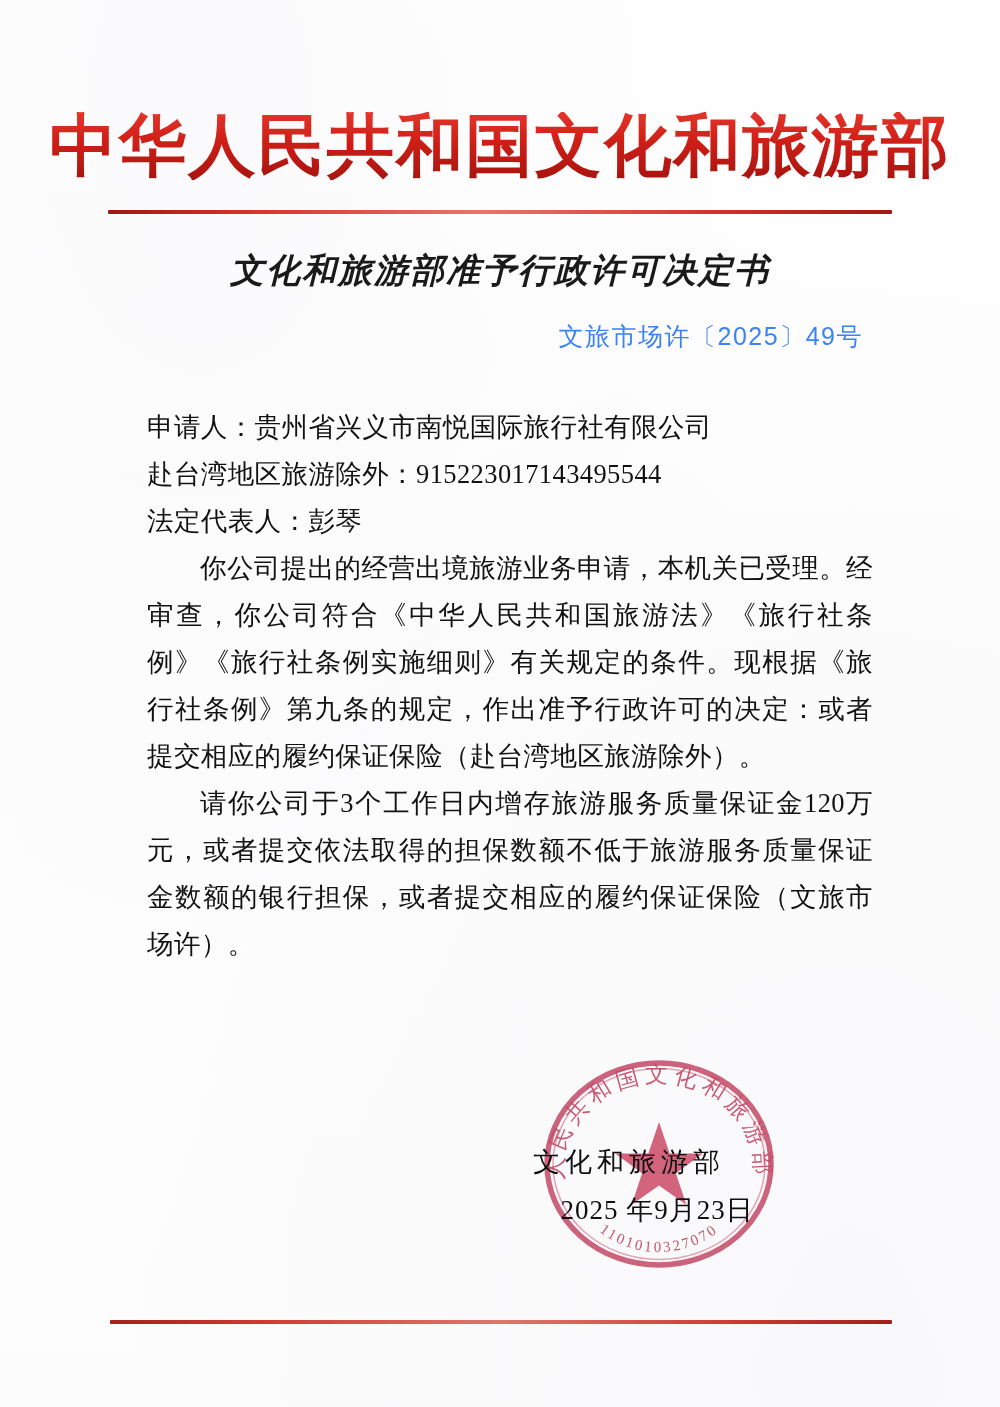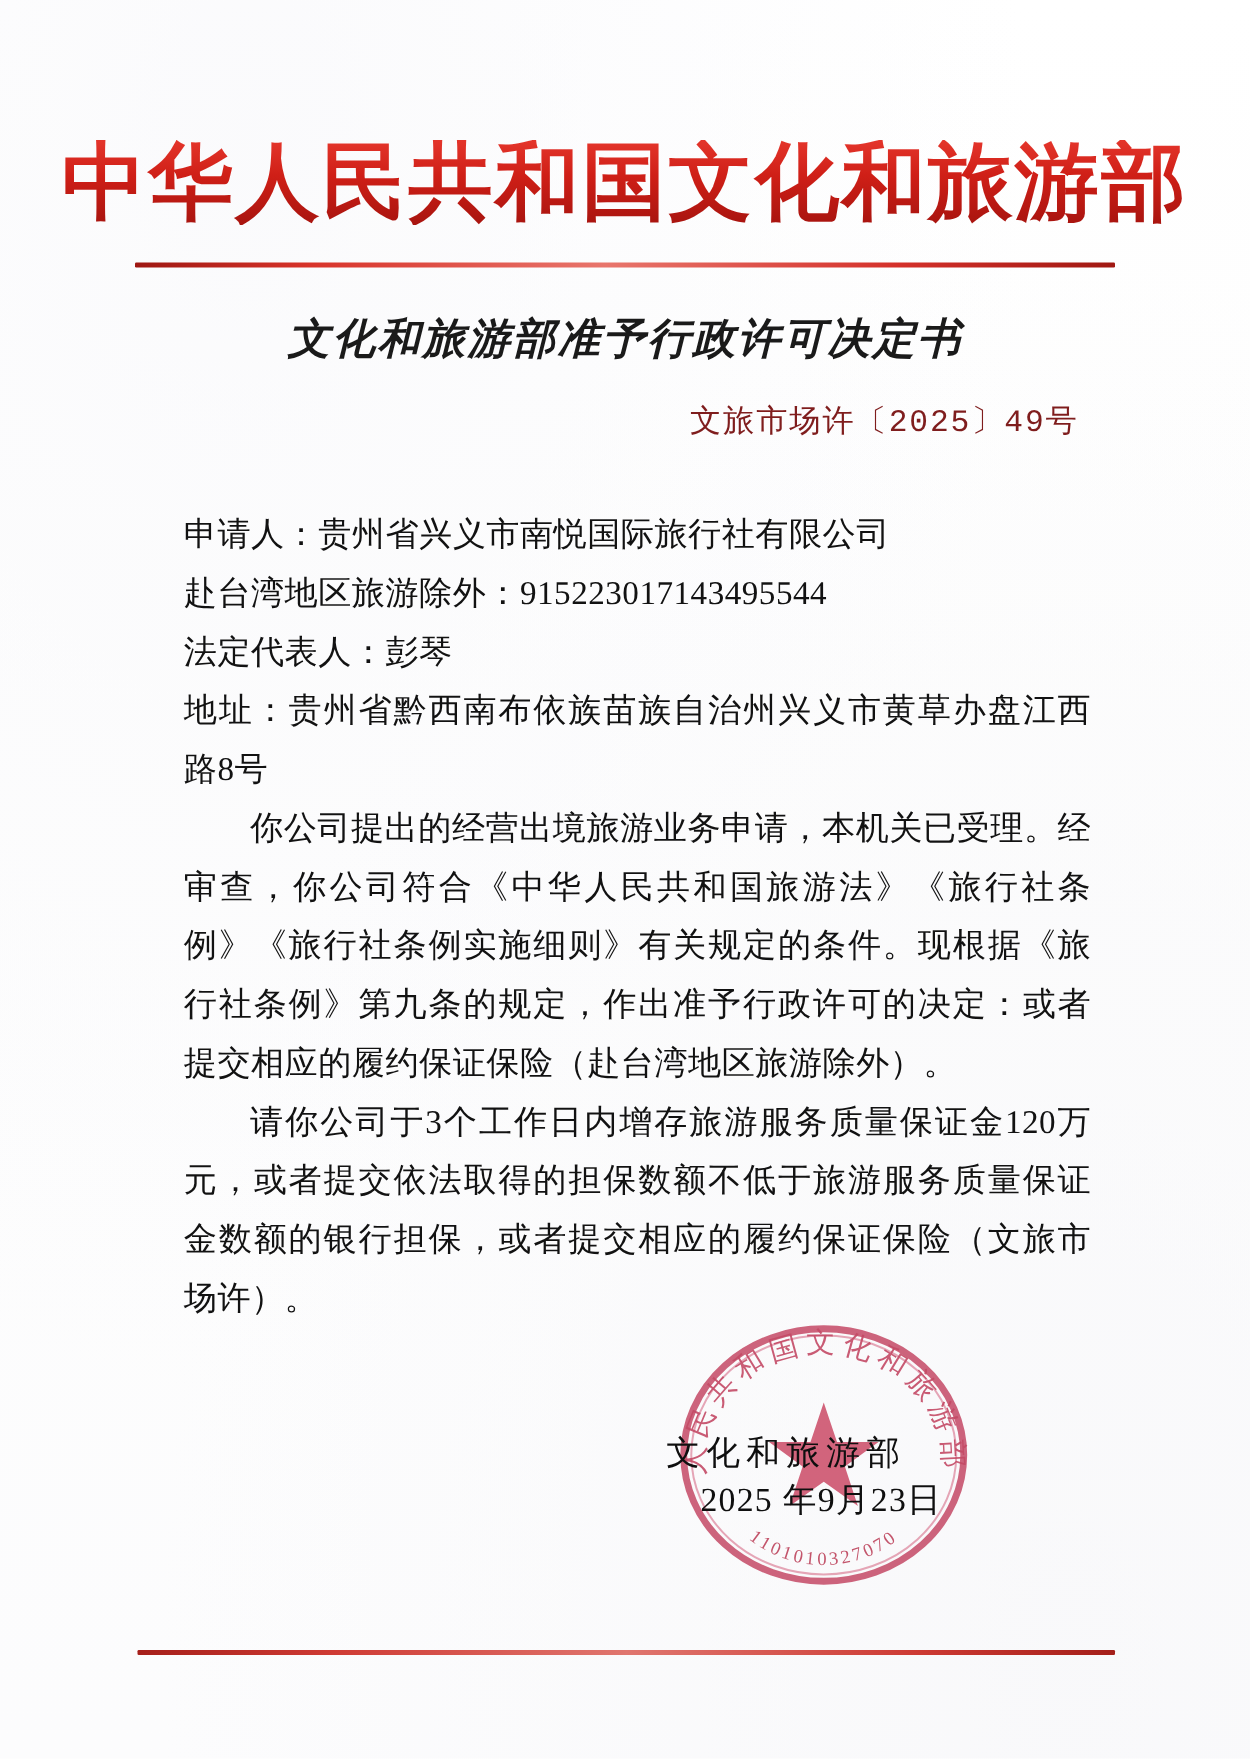--- a/index.html
+++ b/index.html
@@ -78,24 +78,24 @@
     font-weight: 700;
     letter-spacing: 2px;
     color: #1a1a1a;
     font-style: italic;
   }
 
   #doc-number {
     position: absolute;
     right: 137px;
     top: 320px;
-    font-family: Liberation Mono, monospace;
+    font-family: Liberation Sans, sans-serif;
     font-size: 25px;
     letter-spacing: 1.5px;
-    color: #7f1d1d;
+    color: #3b82f6;
   }
 
   
   #body-block {
     position: absolute;
     left: 147px;
     top: 404px;
     width: 726px;
     font-family: "Liberation Serif", "DejaVu Serif", serif;
     font-size: 26.5px;
@@ -140,21 +140,21 @@
     width: 252px;
     text-align: left;
     font-family: "Liberation Serif", "DejaVu Serif", serif;
     font-size: 27px;
     letter-spacing: 5px;
     color: #0f0f0f;
   }
   #seal-overlay-date {
     position: absolute;
     left: 0px;
-    top: 130px;
+    top: 140px;
     width: 258px;
     text-align: center;
     font-family: "Liberation Serif", "DejaVu Serif", serif;
     font-size: 27px;
     letter-spacing: 1px;
     color: #0f0f0f;
     white-space: nowrap;
   }
 
   #footer-rule {
@@ -184,21 +184,20 @@
   <div id="doc-number">文旅市场许〔2025〕49号</div>
 
   <div id="body-block">
 
     <div class="meta-line">申请人：贵州省兴义市南悦国际旅行社有限公司</div>
 
     <div class="meta-line">赴台湾地区旅游除外：915223017143495544</div>
 
     <div class="meta-line">法定代表人：彭琴</div>
 
-    <div class="addr-line">地址：贵州省黔西南布依族苗族自治州兴义市黄草办盘江西路8号</div>
 
     <p class="para" id="para-decision">你公司提出的经营出境旅游业务申请，本机关已受理。经审查，你公司符合《中华人民共和国旅游法》《旅行社条例》《旅行社条例实施细则》有关规定的条件。现根据《旅行社条例》第九条的规定，作出准予行政许可的决定：或者提交相应的履约保证保险（赴台湾地区旅游除外）。</p>
 
     <p class="para" id="para-deposit">请你公司于3个工作日内增存旅游服务质量保证金120万元，或者提交依法取得的担保数额不低于旅游服务质量保证金数额的银行担保，或者提交相应的履约保证保险（文旅市场许）。</p>
   </div>
 
   <div id="seal">
     <svg id="seal-svg" viewBox="0 0 262 220">
       <defs>
         <path id="ringArcTop" d="M 35,118 A 96,88 0 0 1 227,118" fill="none"></path>

